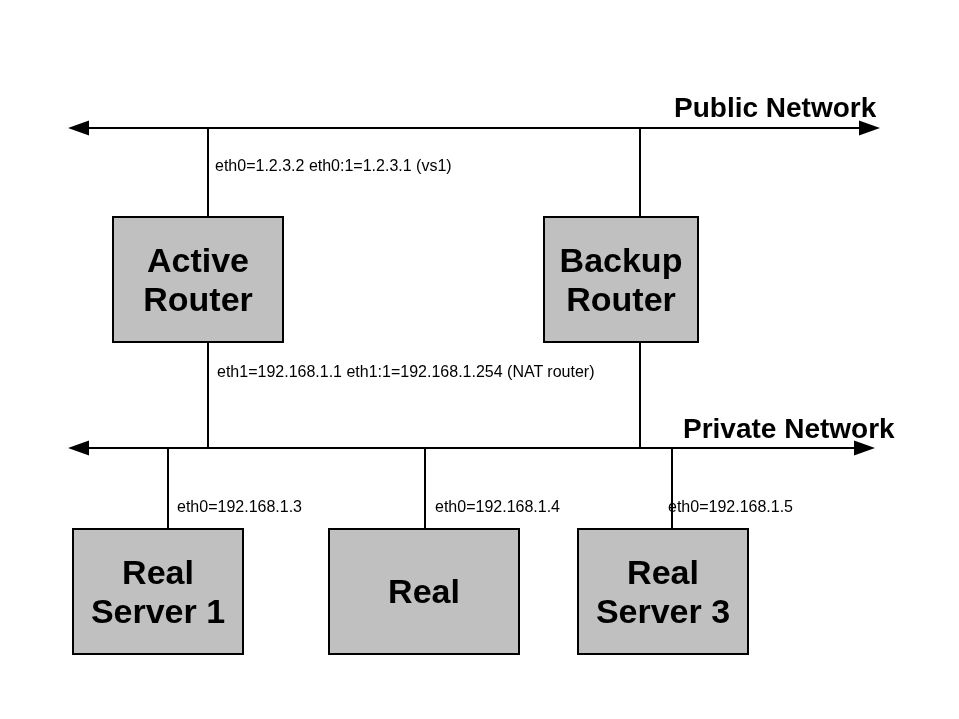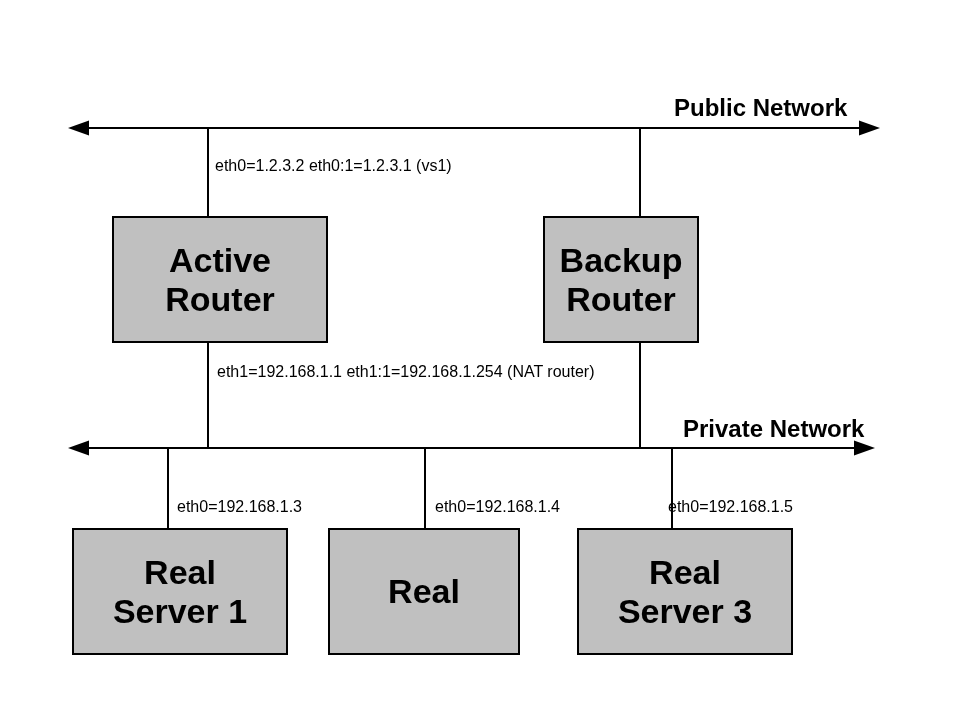--- a/index.html
+++ b/index.html
@@ -15,21 +15,21 @@
     font-family: "Liberation Sans", sans-serif;
     overflow: hidden;
   }
   #wires {
     position: absolute;
     left: 0;
     top: 0;
   }
   .node-box {
     position: absolute;
-    width: 216px;
+    width: 172px;
     height: 127px;
     background: #c0c0c0;
     border: 2px solid #000000;
     box-sizing: border-box;
     display: flex;
     flex-direction: column;
     align-items: center;
     justify-content: center;
     text-align: center;
     font-weight: bold;
@@ -39,21 +39,21 @@
   }
   .iface-label {
     position: absolute;
     font-size: 16px;
     line-height: 29px;
     color: #000000;
     white-space: nowrap;
   }
   .net-label {
     position: absolute;
-    font-size: 24px;
+    font-size: 28px;
     line-height: 29px;
     font-weight: bold;
     color: #000000;
     white-space: nowrap;
   }
   .node-box span { display: block; }
 </style>
 </head>
 <body>
 

